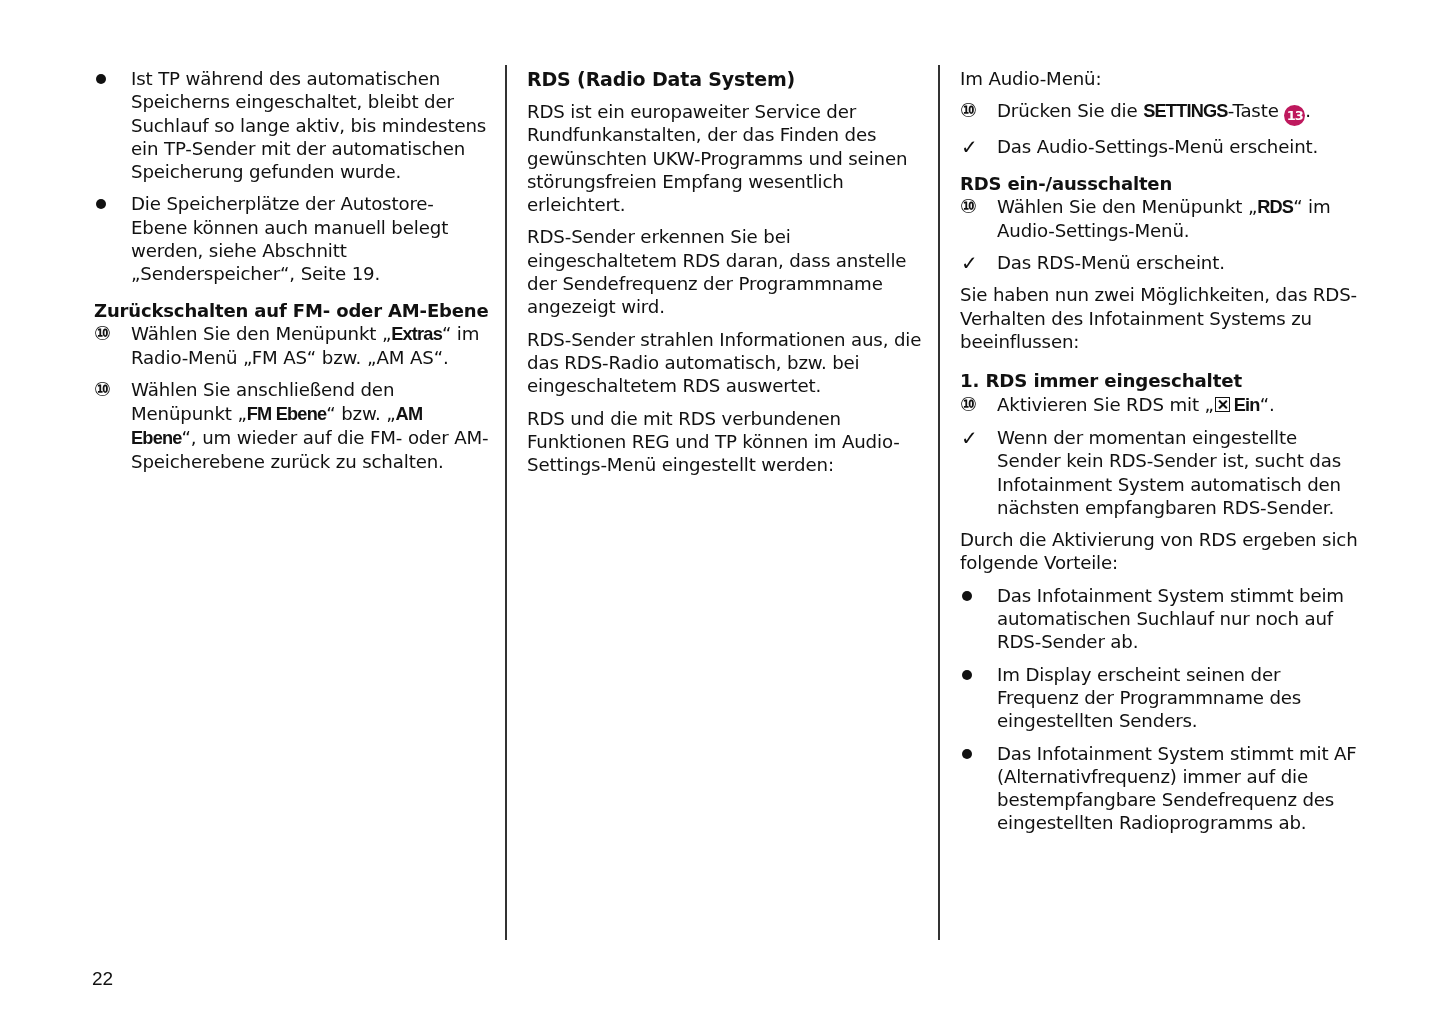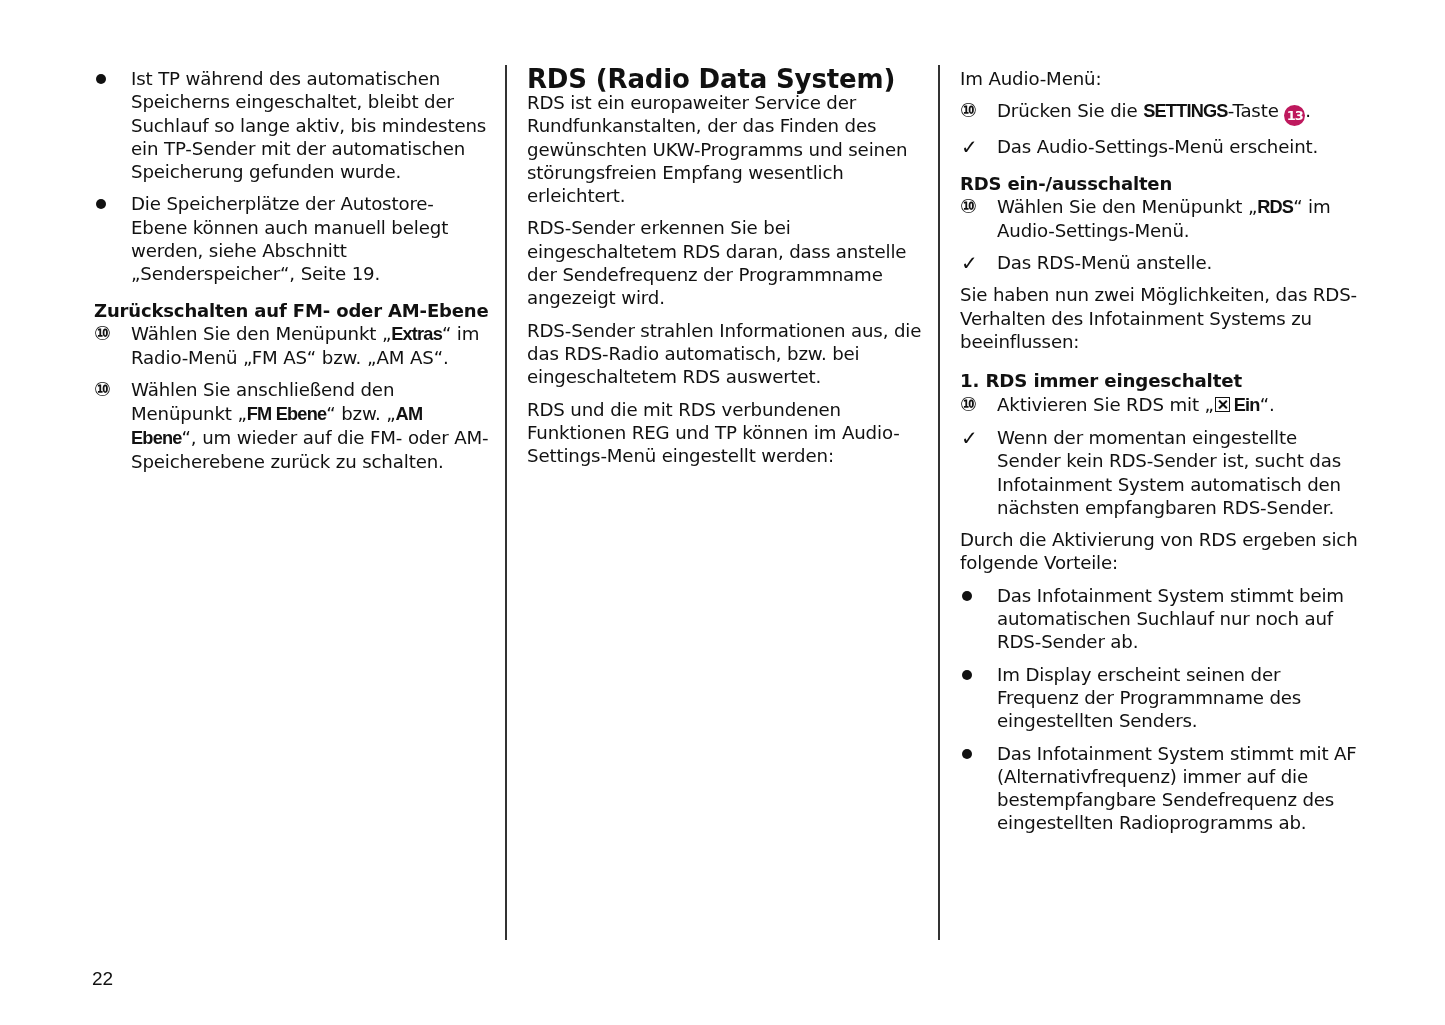--- a/index.html
+++ b/index.html
@@ -33,21 +33,21 @@
       position: absolute; left: 0; top: 1px;
       font-weight: bold; font-size: 20px; line-height: 20px;
     }
     .item .check {
       position: absolute; left: 1px; top: 1px;
       font-size: 20px; line-height: 22px; font-weight: bold;
     }
     .heading {
       font-weight: bold; margin: 0;
     }
-    .h-main { font-size: 26px; line-height: 24px; margin-bottom: 0; }
+    .h-main { font-size: 19px; line-height: 24px; margin-bottom: 9px; }
     .h-sub { font-size: 18px; line-height: 22px; margin-top: 14px; }
     .ui {
       font-family: "Liberation Sans", sans-serif; font-weight: bold;
       font-stretch: condensed; letter-spacing: -0.8px;
     }
     .key-circle {
       display: inline-block; width: 21px; height: 21px; border-radius: 50%;
       background: #be185d; color: #fff; font-size: 13px; line-height: 21px;
       text-align: center; font-weight: bold; vertical-align: -3px;
       letter-spacing: -1px;
@@ -112,21 +112,21 @@
     <span class="check">✓</span>
     <span>Das Audio-Settings-Menü erscheint.</span>
   </div>
   <p class="heading h-sub" style="margin-bottom:0;">RDS ein-/ausschalten</p>
   <div class="item">
     <span class="step">⑩</span>
     <span><span>Wählen Sie den Menüpunkt „</span><span class="ui">RDS</span><span>“ im Audio-Settings-Menü.</span></span>
   </div>
   <div class="item">
     <span class="check">✓</span>
-    <span>Das RDS-Menü anstelle.</span>
+    <span>Das RDS-Menü erscheint.</span>
   </div>
   <p>Sie haben nun zwei Möglichkeiten, das RDS-Verhalten des Infotainment Systems zu beeinflussen:</p>
   <p class="heading" style="margin-top:16px;">1. RDS immer eingeschaltet</p>
   <div class="item">
     <span class="step">⑩</span>
     <span><span>Aktivieren Sie RDS mit „</span><span class="checkbox-glyph"></span><span class="ui">Ein</span><span>“.</span></span>
   </div>
   <div class="item">
     <span class="check">✓</span>
     <span>Wenn der momentan eingestellte Sender kein RDS-Sender ist, sucht das Infotainment System automatisch den nächsten empfangbaren RDS-Sender.</span>

